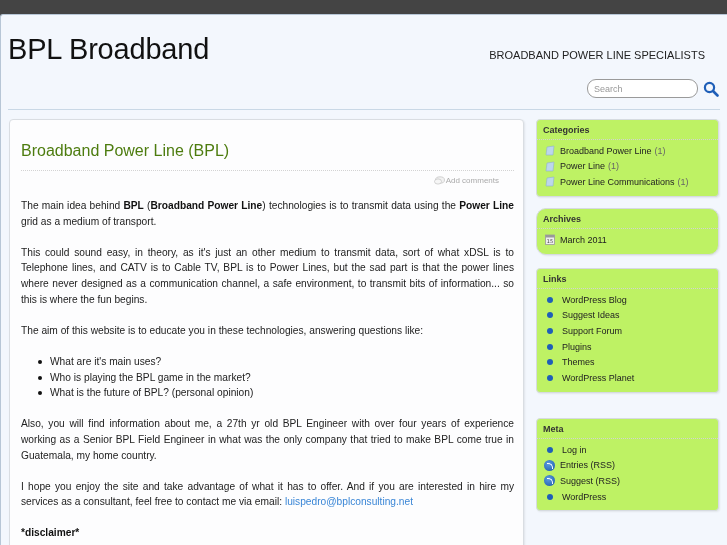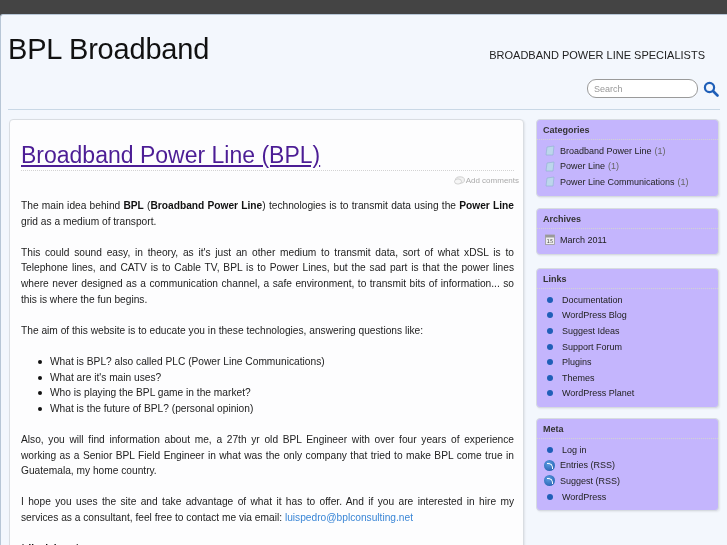--- a/index.html
+++ b/index.html
@@ -46,44 +46,44 @@
     position: absolute; left: 8px; top: 104px;
     width: 515px; height: 440px;
     background: #fdfdfe;
     border: 1px solid #d9dde2;
     border-radius: 4px 4px 0 0;
     box-shadow: 1px 1px 2px rgba(0,0,0,0.08);
   }
   .post-title {
     position: absolute; left: 11px; top: 22px;
     font-family: "Liberation Sans", sans-serif;
-    font-size: 23px; color: #4c1d95; text-decoration: underline;
+    font-size: 16px; color: #4d7c0f;
   }
   .title-rule { position: absolute; left: 11px; top: 50px; width: 493px; border-top: 1px dotted #d3d3d3; }
   .add-comments {
-    position: absolute; right: 4px; top: 56px;
+    position: absolute; right: 24px; top: 56px;
     font-family: "Liberation Sans", sans-serif;
     font-size: 8px; color: #aaa; display: flex; align-items: flex-end; gap: 1px; cursor: pointer;
   }
   .post-body {
     position: absolute; left: 11px; top: 78px; width: 493px;
     font-family: "Liberation Sans", sans-serif;
     font-size: 10.2px; line-height: 15.6px; color: #222;
     text-align: justify;
   }
   .post-body p { margin-bottom: 15.6px; }
   .post-body b { color: #111; }
   .post-body ul { list-style: none; margin: 0 0 15.6px 17px; }
   .post-body li { position: relative; padding-left: 12px; }
   .post-body li::before { content: ""; position: absolute; left: 0; top: 6px; width: 4px; height: 4px; background: #111; border-radius: 50%; }
   .email-link { color: #3a86d6; text-decoration: none; cursor: pointer; }
 
   .widget {
     position: absolute; left: 535px; width: 183px;
-    background: #c4b5fd;
+    background: #bef264;
     border: 1px solid #d6dbe0;
     border-radius: 4px;
     box-shadow: 1px 1px 2px rgba(0,0,0,0.07);
   }
   .widget-title {
     font-family: "Liberation Sans", sans-serif;
     font-size: 9px; font-weight: bold; color: #333;
     padding: 5px 6px 4px;
     border-bottom: 1px dotted #d3d3d3;
   }
@@ -129,28 +129,27 @@
       <span>Add comments</span>
     </div>
 
     <div class="post-body">
       <p>
         <span>The main idea behind </span><b>BPL</b><span> (</span><b>Broadband Power Line</b><span>) technologies is to transmit data using the </span><b>Power Line</b><span> grid as a medium of transport.</span>
       </p>
       <p>This could sound easy, in theory, as it's just an other medium to transmit data, sort of what xDSL is to Telephone lines, and CATV is to Cable TV, BPL is to Power Lines, but the sad part is that the power lines where never designed as a communication channel, a safe environment, to transmit bits of information... so this is where the fun begins.</p>
       <p>The aim of this website is to educate you in these technologies, answering questions like:</p>
       <ul>
-        <li>What is BPL? also called PLC (Power Line Communications)</li>
         <li>What are it's main uses?</li>
         <li>Who is playing the BPL game in the market?</li>
         <li>What is the future of BPL? (personal opinion)</li>
       </ul>
       <p>Also, you will find information about me, a 27th yr old BPL Engineer with over four years of experience working as a Senior BPL Field Engineer in what was the only company that tried to make BPL come true in Guatemala, my home country.</p>
       <p>
-        <span>I hope you uses the site and take advantage of what it has to offer. And if you are interested in hire my services as a consultant, feel free to contact me via email: </span><a class="email-link">luispedro@bplconsulting.net</a>
+        <span>I hope you enjoy the site and take advantage of what it has to offer. And if you are interested in hire my services as a consultant, feel free to contact me via email: </span><a class="email-link">luispedro@bplconsulting.net</a>
       </p>
       <div style="text-align:left;">
         <b>*disclaimer*</b><br>
         
       </div>
     </div>
   </div>
 
   <div class="widget" style="top:104px;">
     <div class="widget-title">Categories</div>
@@ -178,45 +177,41 @@
             <svg width="11" height="11" viewBox="0 0 11 11">
               <path d="M2 2 L9 1 L8 10 L1 10 Z" fill="#bcd6ec" stroke="#8fb0cf" stroke-width="0.6"></path>
             </svg>
           </span>
         <span class="lbl">Power Line Communications</span>
           <span class="cnt">(1)</span>
       </li>
     </ul>
   </div>
 
-  <div class="widget" style="top:193px;">
+  <div class="widget" style="top:193px;border-radius:10px;">
     <div class="widget-title">Archives</div>
     <ul>
       <li>
         <span class="ico">
             <svg width="10" height="11" viewBox="0 0 10 11">
               <rect x="0.5" y="1" width="9" height="9.5" fill="#eee" stroke="#999" stroke-width="0.8"></rect>
               <rect x="0.5" y="1" width="9" height="2.5" fill="#999"></rect>
               <text x="5" y="9" font-size="5" text-anchor="middle" fill="#444" font-family="DejaVu Sans, sans-serif">15</text>
             </svg>
           </span>
         <span class="lbl">March 2011</span>
       </li>
     </ul>
   </div>
 
   <div class="widget" style="top:253px;">
     <div class="widget-title">Links</div>
     <ul>
       <li>
           <span class="dot"></span>
-          <span class="lbl">Documentation</span>
-        </li>
-      <li>
-          <span class="dot"></span>
           <span class="lbl">WordPress Blog</span>
         </li>
       <li>
           <span class="dot"></span>
           <span class="lbl">Suggest Ideas</span>
         </li>
       <li>
           <span class="dot"></span>
           <span class="lbl">Support Forum</span>
         </li>

